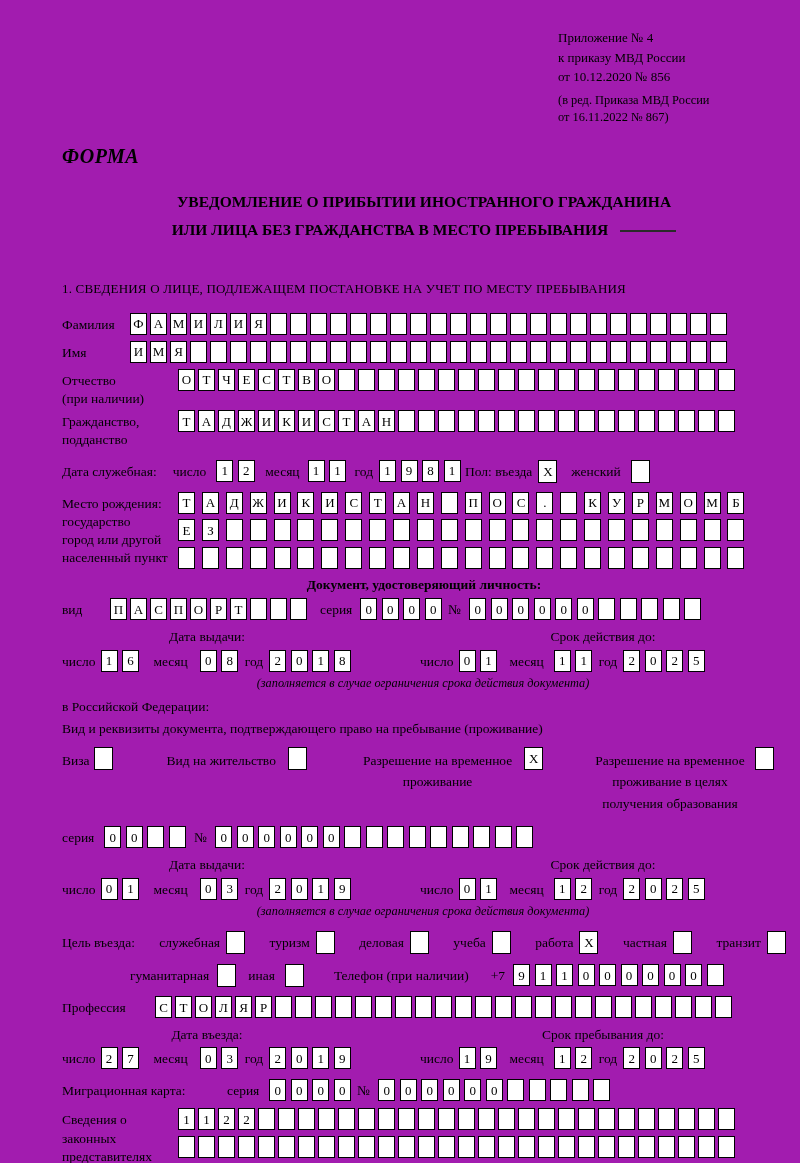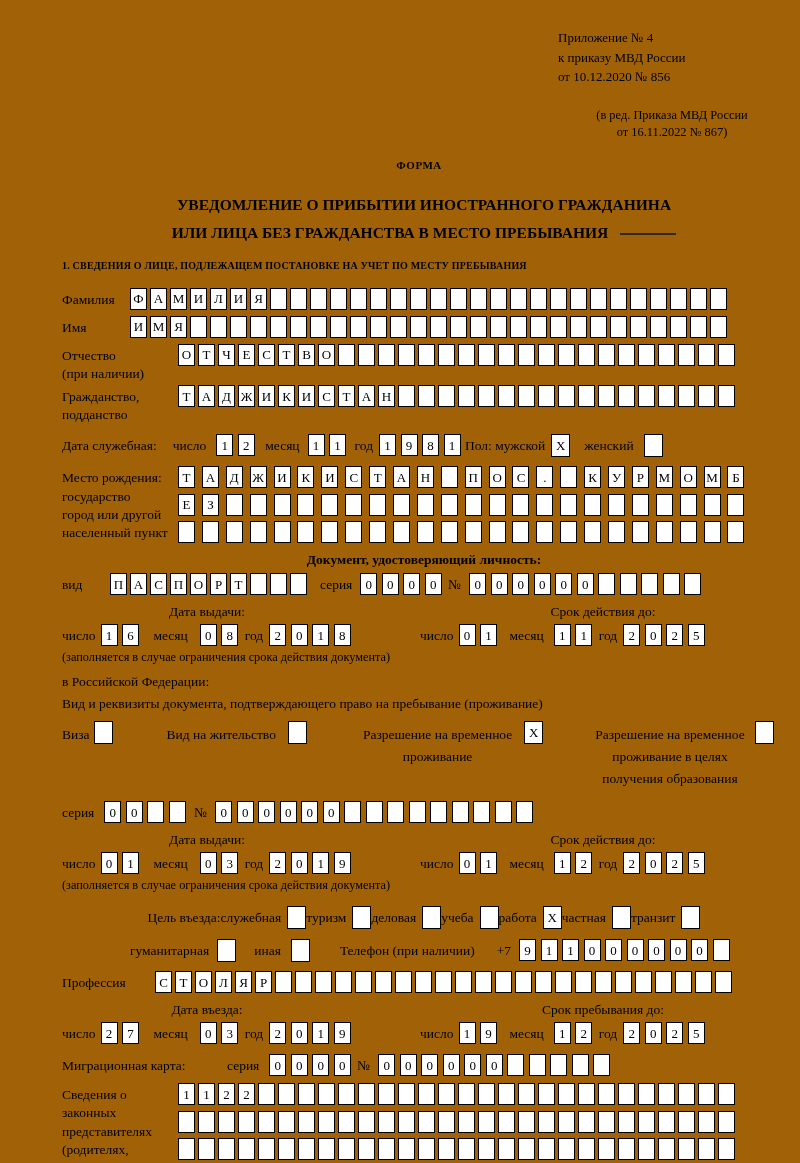--- a/index.html
+++ b/index.html
@@ -1,28 +1,28 @@
 <!DOCTYPE html>
 <html><head>
 <meta charset="utf-8">
 <style>
   html,body{margin:0;padding:0;background:#fff;}
   .page{
     width:800px;height:1163px;box-sizing:border-box;overflow:hidden;
-    background:#a16207;color:#000;position:relative;
+    background:#a21caf;color:#000;position:relative;
     font-family:"Liberation Serif","DejaVu Serif",serif;
     font-size:13.5px;line-height:1.35;
     padding:28px 14px 10px 62px;
   }
   .hdr{margin-left:496px;font-size:13px;line-height:1.5;}
-  .hdr-note{margin-top:20px;font-size:12.4px;line-height:1.45;text-align:center;}
-  .forma{margin-top:16px;text-align:center;padding-right:10px;font-weight:bold;font-size:11px;letter-spacing:.5px;}
+  .hdr-note{margin-top:5px;font-size:12.4px;line-height:1.45;}
+  .forma{margin-top:16px;text-align:left;padding-right:10px;font-weight:bold;font-size:20px;letter-spacing:.5px;font-style:italic;}
   .title{margin-top:18px;text-align:center;font-weight:bold;font-size:15.5px;line-height:1.8;}
   .blank-underline{display:inline-block;width:56px;border-bottom:2px solid #2a2a2a;margin-left:12px;transform:translateY(-3px);}
-  .sec-heading{margin-top:12px;font-weight:bold;font-size:10px;letter-spacing:.2px;}
+  .sec-heading{margin-top:36px;font-weight:normal;font-size:13px;letter-spacing:.2px;}
   .frow{display:flex;align-items:flex-start;margin-top:6px;}
   .flabel{flex:none;padding-top:3px;}
   .w68{width:68px;}
   .w116{width:116px;}
   .w93{width:93px;}
   .w48{width:48px;}
   .boxes{display:inline-flex;flex:none;}
   .box{
     display:inline-flex;flex:none;align-items:center;justify-content:center;
     width:15px;height:20px;border:1.5px solid #000;margin-right:3px;
@@ -33,25 +33,25 @@
   .cb .box{width:17px;height:21px;margin-right:0;}
   .stack > .boxes{margin-bottom:5.5px;}
   .lbl{padding-top:3px;}
   .ctr-bold{text-align:center;font-weight:bold;margin-top:8px;}
   .dpair{display:flex;margin-top:8px;}
   .dcol-l{width:345px;flex:none;}
   .dcol-r{flex:1;padding-left:13px;}
   .dhead{text-align:center;margin-bottom:3px;}
   .dhead-l{width:290px;}
   .drow{display:flex;align-items:flex-start;}
-  .note{font-size:12.3px;text-align:left;margin-top:3px;padding-right:2px;}
+  .note{font-size:12.3px;text-align:center;margin-top:3px;padding-right:2px;font-style:italic;}
   .opt{display:flex;align-items:flex-start;}
   .opt-lines{text-align:center;line-height:1.6;padding-top:3px;}
   .opts-row{display:flex;align-items:flex-start;margin-top:10px;gap:32px;}
-  .purpose-row{display:flex;align-items:flex-start;justify-content:center;margin-top:12px;}
+  .purpose-row{display:flex;align-items:flex-start;justify-content:space-between;margin-top:12px;}
   .purpose-row .opt > .lbl{margin-right:6px;}
 </style>
 </head>
 <body>
 
 <div class="page">
 
   <div class="hdr">
     <div>Приложение № 4</div>
     <div>к приказу МВД России</div>
@@ -230,21 +230,21 @@
         <span class="box">1</span>
         <span class="box">1</span>
       </span>
     <span class="lbl" style="margin:0 6px 0 4px">год</span>
     <span class="boxes">
         <span class="box">1</span>
         <span class="box">9</span>
         <span class="box">8</span>
         <span class="box">1</span>
       </span>
-    <span class="lbl" style="margin-right:6px">Пол: мужской</span>
+    <span class="lbl" style="margin-right:6px">Пол: въезда</span>
     <span class="boxes cb">
         <span class="box">X</span>
       </span>
     <span class="lbl" style="margin:0 10px 0 14px">женский</span>
     <span class="boxes cb">
         <span class="box"></span>
       </span>
   </div>
 
   <div class="frow" style="margin-top:9px">
@@ -583,21 +583,21 @@
   </div>
 
   <div class="frow" style="margin-top:10px">
     <span style="width:68px;flex:none"></span>
     <div class="opt">
         <span class="lbl" style="margin-right:8px">гуманитарная</span>
         <span class="boxes cb">
           <span class="box"></span>
         </span>
       </div>
-    <div class="opt" style="margin-left:18px">
+    <div class="opt" style="margin-left:12px">
         <span class="lbl" style="margin-right:10px">иная</span>
         <span class="boxes cb">
           <span class="box"></span>
         </span>
       </div>
     <span class="lbl" style="margin:0 22px 0 30px">Телефон (при наличии)</span>
     <span class="lbl" style="margin-right:8px">+7</span>
     <span class="boxes drow">
         <span class="box">9</span>
         <span class="box">1</span>

